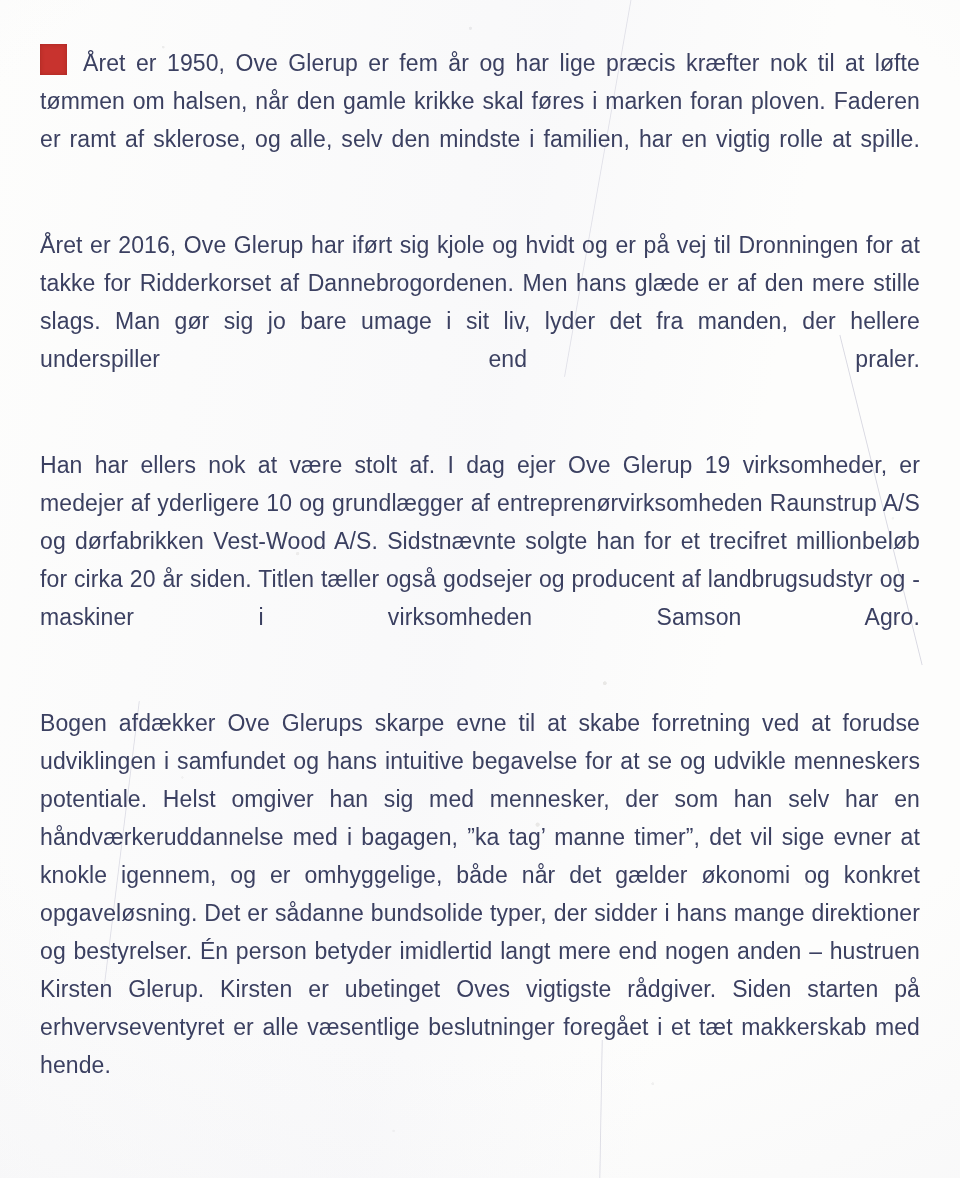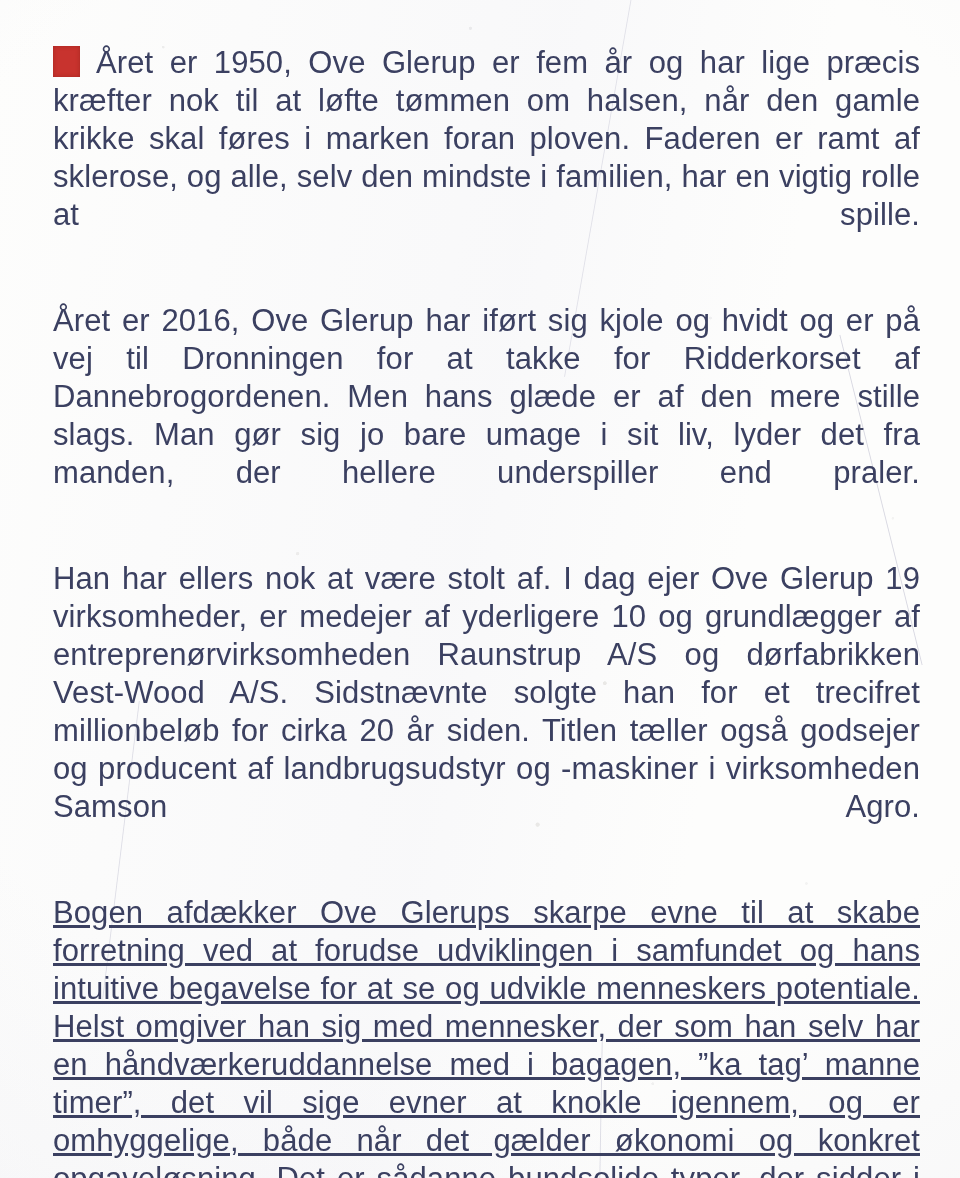--- a/index.html
+++ b/index.html
@@ -64,33 +64,32 @@
 
   .body-block {
     position: absolute;
     left: 36px;
     top: 44px;
     width: 884px;
     z-index: 5;
   }
 
   .para {
-    margin: 0 0 30px 17px;
+    margin: 0 0 30px 4px;
     color: #3b4061;
-    font-size: 31px;
+    font-size: 23px;
     line-height: 38px;
     text-align: justify;
     text-justify: inter-word;
     letter-spacing: 0.1px;
     -webkit-font-smoothing: antialiased;
   }
 
   .para:last-child {
     margin-bottom: 0;
-    text-decoration: underline;
   }
 
   
   .para::after {
     content: "";
     display: inline-block;
     width: 100%;
   }
 
   .bullet-square {

